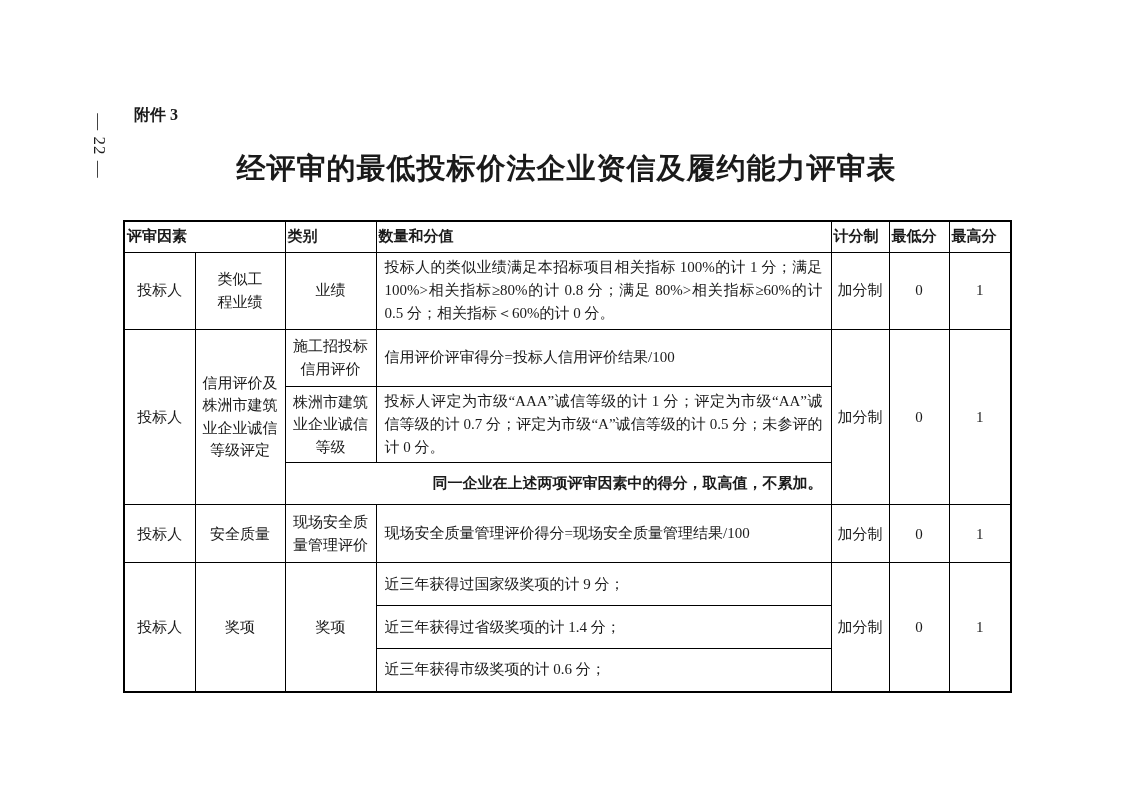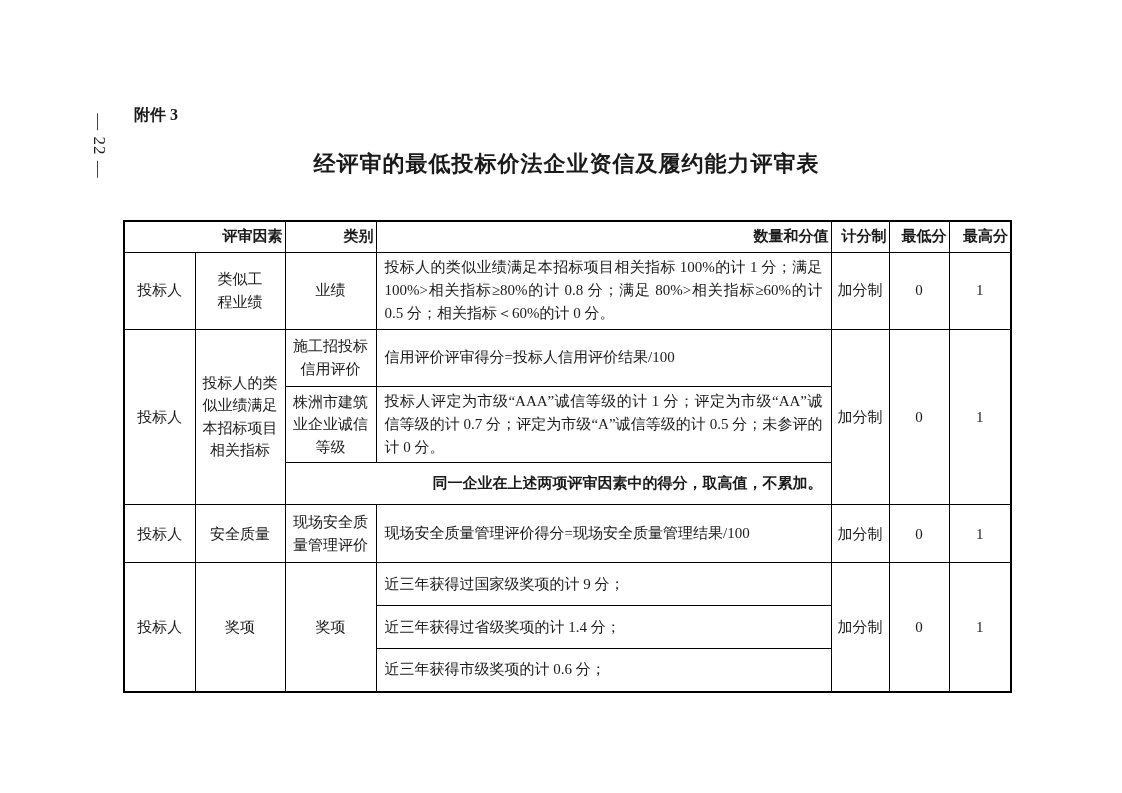--- a/index.html
+++ b/index.html
@@ -26,42 +26,42 @@
     position: absolute;
     left: 134px; top: 105px;
     font-size: 16px;
     font-weight: 600;
   }
   .doc-title {
     position: absolute;
     left: 123px; top: 149px;
     width: 887px;
     text-align: center;
-    font-size: 22px;
+    font-size: 29px;
     font-weight: bold;
     letter-spacing: 1px;
     white-space: nowrap;
   }
   table.review {
     position: absolute;
     left: 123px; top: 220px;
     width: 887px;
     border-collapse: collapse;
     table-layout: fixed;
     border: 2px solid #000;
   }
   .review th, .review td {
     border: 1px solid #000;
     font-size: 15px;
     vertical-align: middle;
     overflow: hidden;
   }
   .review th {
     font-weight: bold;
-    text-align: right;
+    text-align: left;
     padding: 2px;
   }
   .c {
     text-align: center;
     line-height: 1.5;
     padding: 2px 5px;
   }
   .t {
     text-align: justify;
     padding: 3px 8px;
@@ -108,21 +108,21 @@
     <td class="c balance">类似工程业绩</td>
     <td class="c">业绩</td>
     <td class="t">投标人的类似业绩满足本招标项目相关指标 100%的计 1 分；满足 100%&gt;相关指标≥80%的计 0.8 分；满足 80%&gt;相关指标≥60%的计 0.5 分；相关指标＜60%的计 0 分。</td>
     <td class="c">加分制</td>
     <td class="c">0</td>
     <td class="c">1</td>
   </tr>
 
   <tr style="height:57px">
     <td class="c" rowspan="3">投标人</td>
-    <td class="c" rowspan="3">投标人的类似业绩满足本招标项目相关指标</td>
+    <td class="c" rowspan="3">信用评价及株洲市建筑业企业诚信等级评定</td>
     <td class="c">施工招投标信用评价</td>
     <td class="t">信用评价评审得分=投标人信用评价结果/100</td>
     <td class="c" rowspan="3">加分制</td>
     <td class="c" rowspan="3">0</td>
     <td class="c" rowspan="3">1</td>
   </tr>
 
   <tr style="height:68px">
     <td class="c">株洲市建筑业企业诚信等级</td>
     <td class="t">投标人评定为市级“AAA”诚信等级的计 1 分；评定为市级“AA”诚信等级的计 0.7 分；评定为市级“A”诚信等级的计 0.5 分；未参评的计 0 分。</td>

